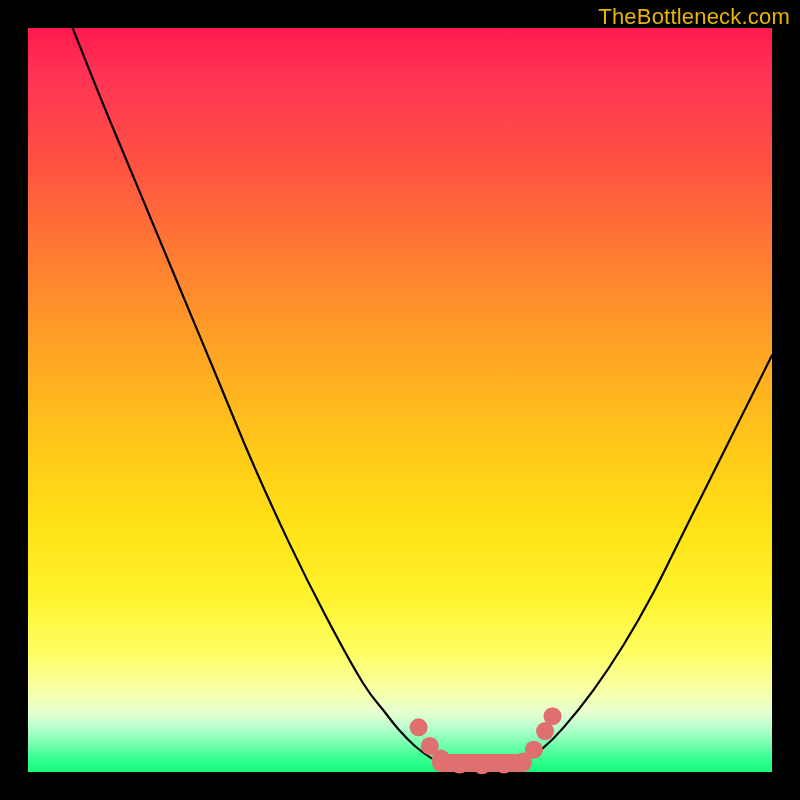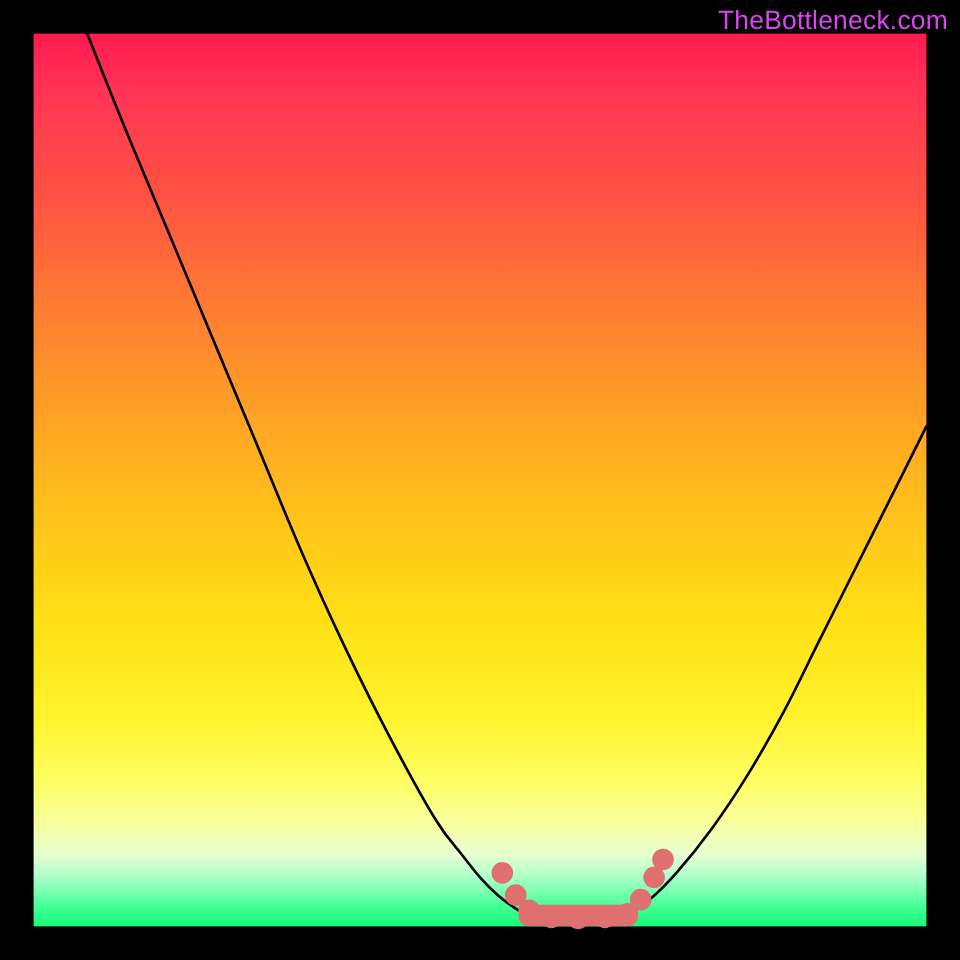--- a/index.html
+++ b/index.html
@@ -40,21 +40,21 @@
       #b9ffce 94%,
       #7dffb3 96%,
       #3cff93 98%,
       #17f97a 100%
     );
   }
   .watermark {
     position: absolute;
     top: 4px;
     right: 10px;
-    color: #d946ef;
+    color: #eab308;
     font-size: 22px;
     font-weight: 500;
     letter-spacing: 0.2px;
     user-select: none;
   }
   svg.curve {
     position: absolute;
     left: 0;
     top: 0;
     width: 744px;

